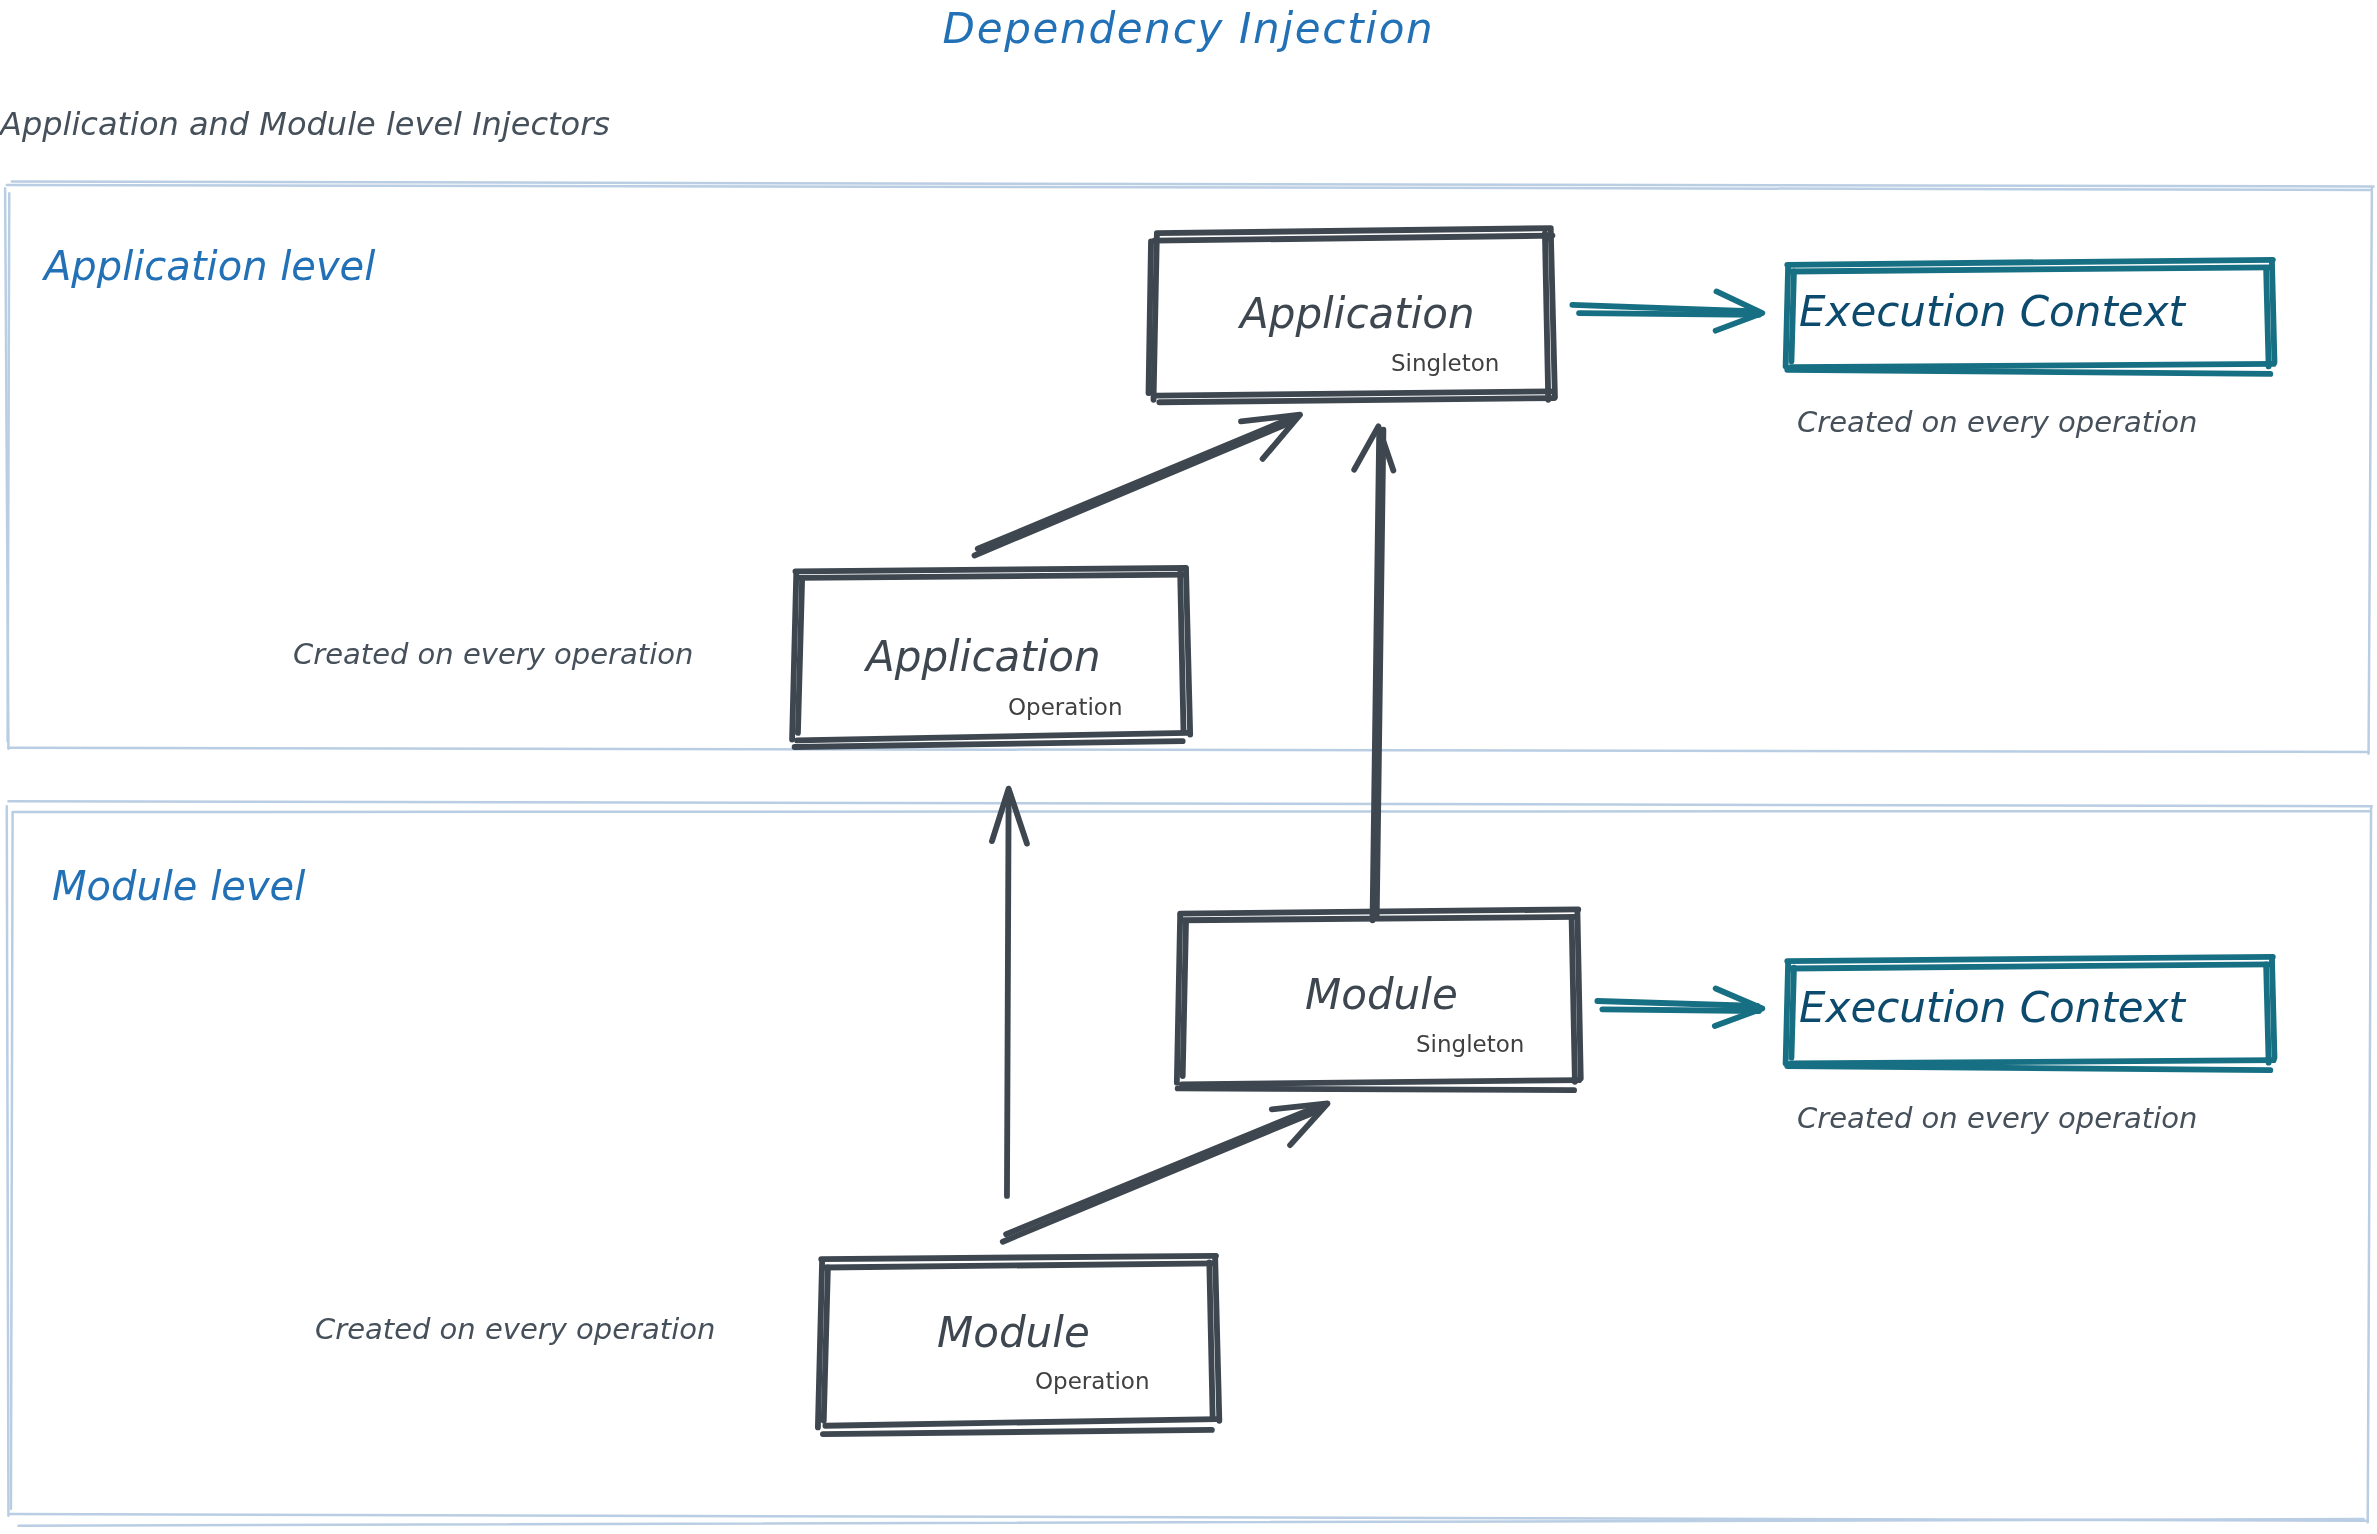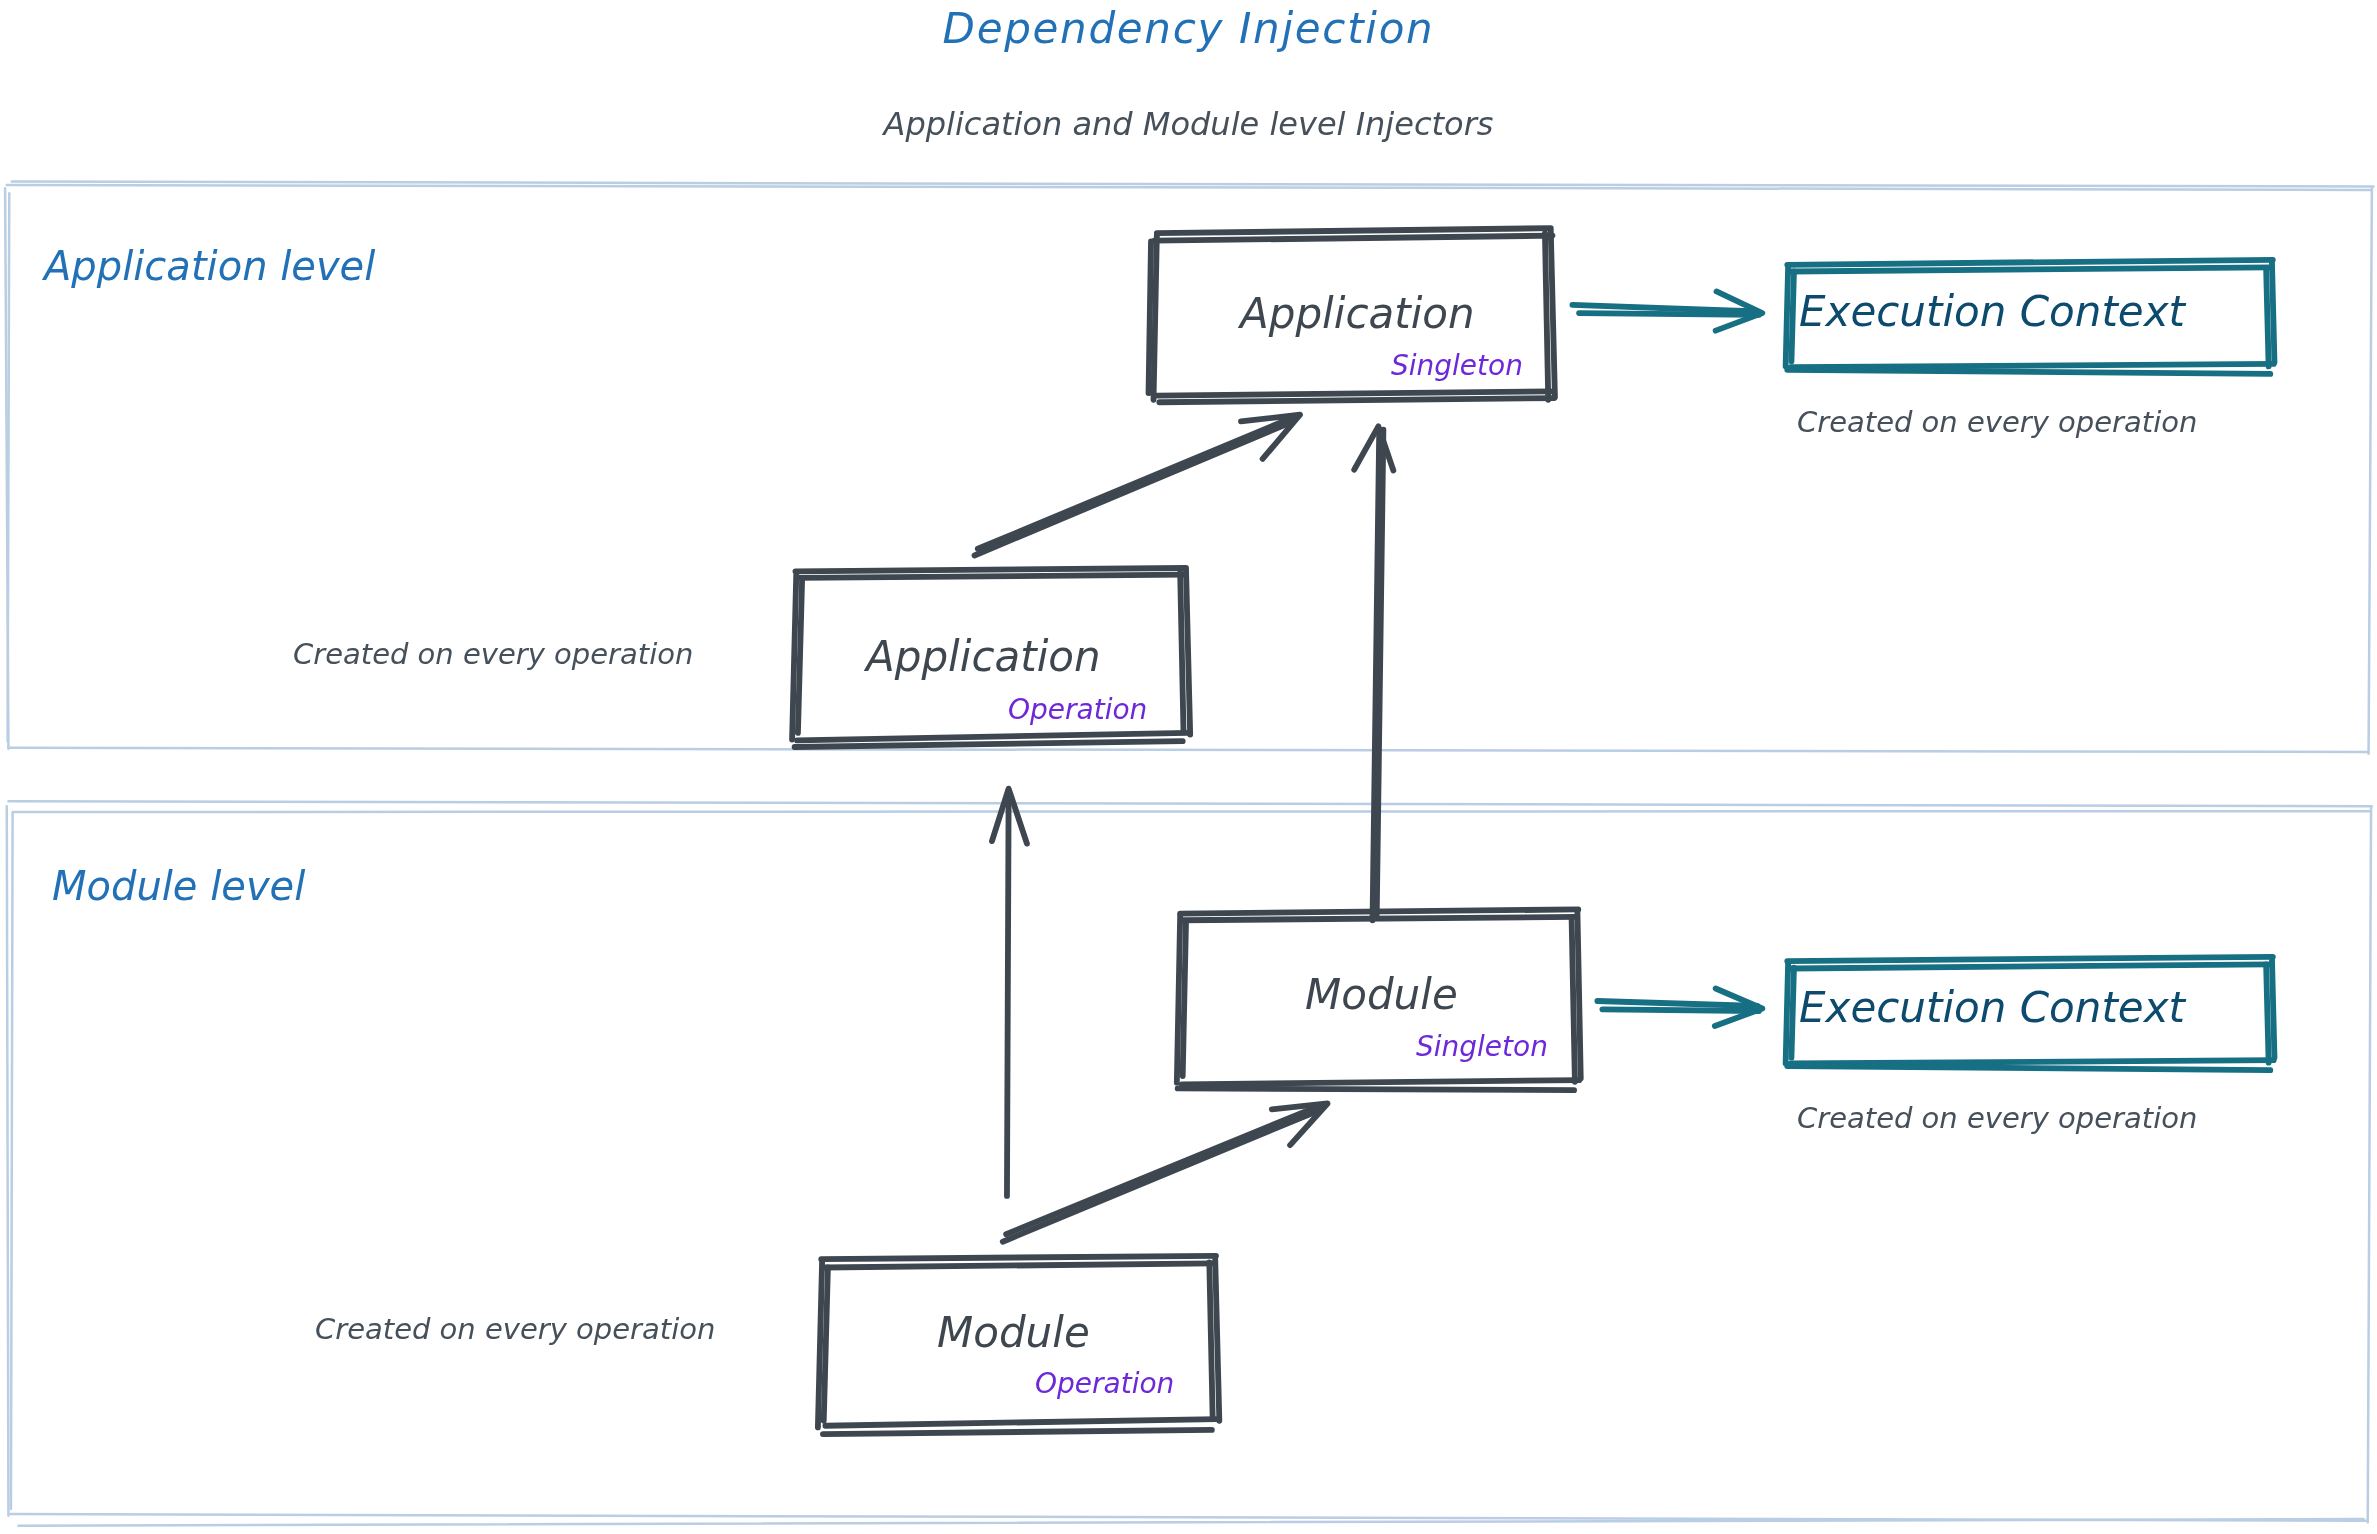--- a/index.html
+++ b/index.html
@@ -35,21 +35,20 @@
     left: 0; top: 8.3px; width: 2377px;
     text-align: center;
     font-size: 42px;
     color: #2271b6;
     font-style: italic;
     letter-spacing: 1.7px;
     font-weight: 400;
   }
   #subtitle {
     left: 0; top: 108px; width: 2377px;
-    text-align: center;
     font-size: 32px;
     color: #46505a;
     font-style: italic;
   }
 
   
   .section-label {
     font-size: 40px;
     color: #2271b6;
     font-style: italic;
@@ -57,23 +56,22 @@
   #lbl-app-level  { left: 44px; top: 246px; }
   #lbl-mod-level  { left: 52px; top: 866px; }
 
   
   .node-title {
     font-size: 42px;
     color: #3e4750;
     font-style: italic;
   }
   .node-sub {
-    font-size: 28px;
-    color: #6d28d9;
-    font-style: italic;
+    font-size: 23px;
+    color: #404040;
   }
   .node-ec {
     font-size: 42px;
     color: #0c4a6e;
     font-style: italic;
   }
   .note {
     font-size: 29px;
     color: #46505a;
     font-style: italic;

